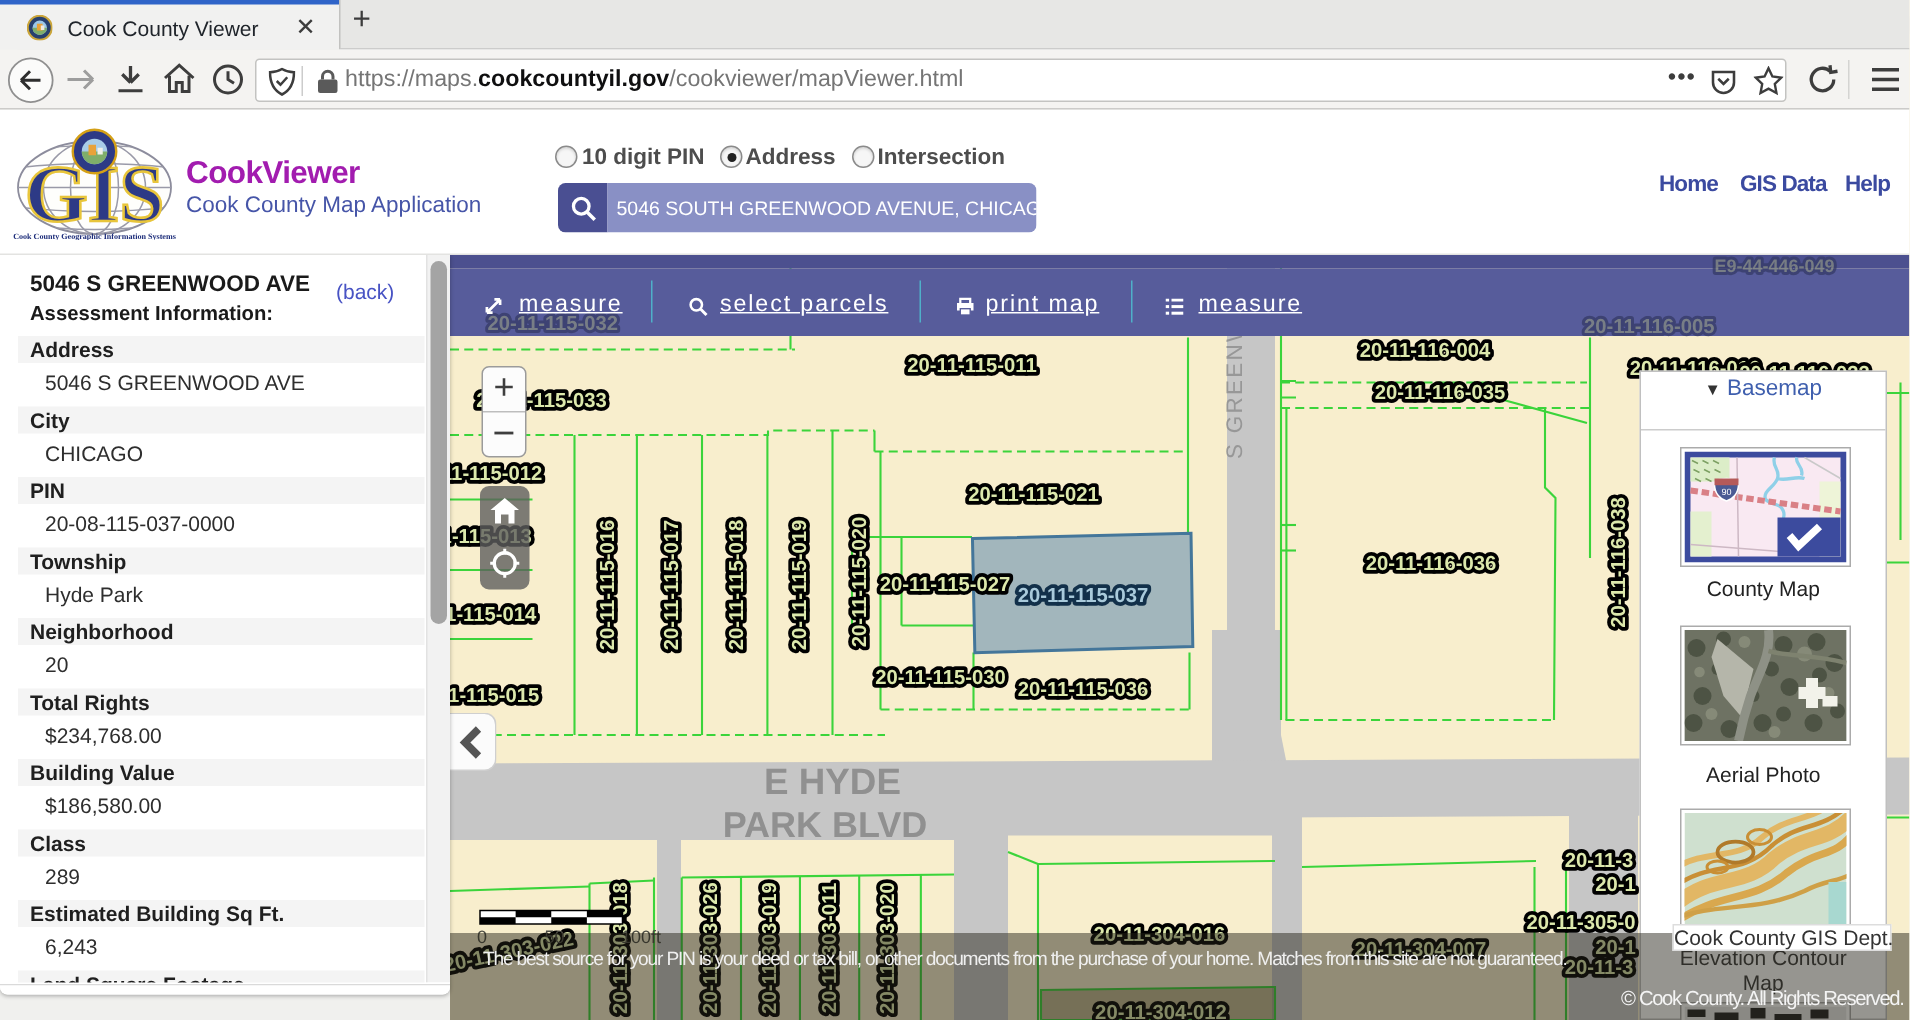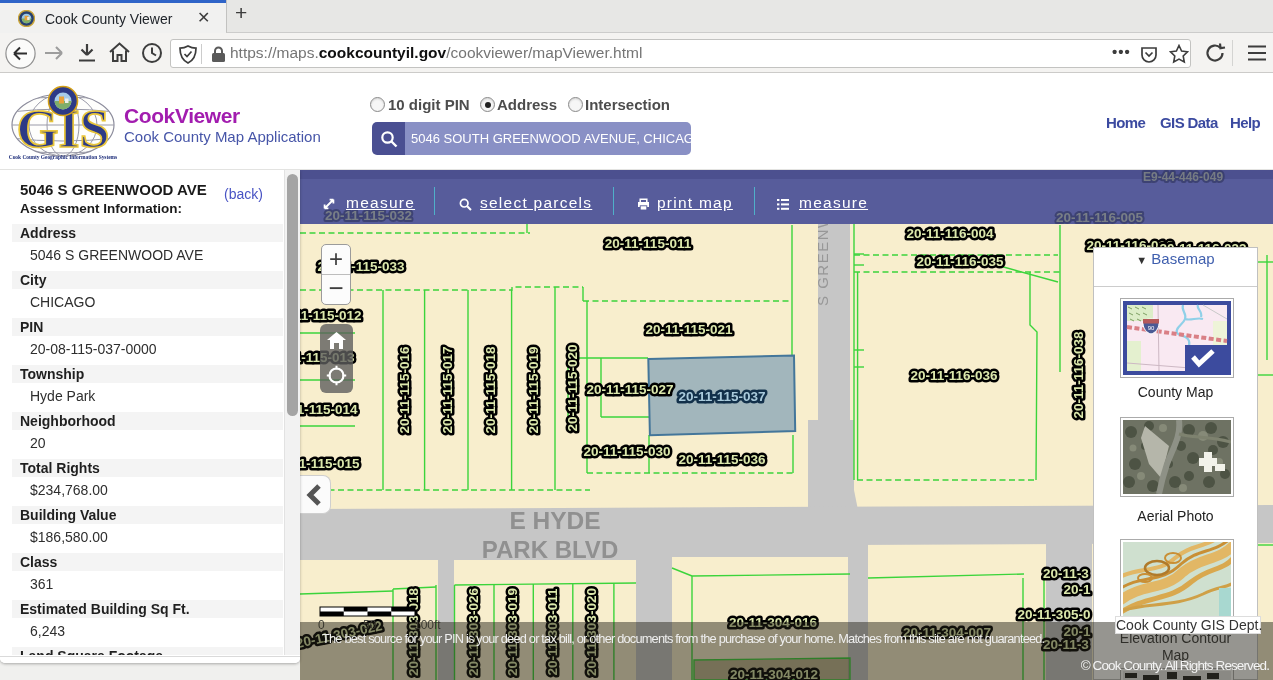--- a/index.html
+++ b/index.html
@@ -389,21 +389,21 @@
       <div class="srow-val" style="top:171px">20-08-115-037-0000</div>
       <div class="srow-label" style="top:195px">Township</div>
       <div class="srow-val" style="top:218px">Hyde Park</div>
       <div class="srow-label" style="top:242px">Neighborhood</div>
       <div class="srow-val" style="top:265px">20</div>
       <div class="srow-label" style="top:289px">Total Rights</div>
       <div class="srow-val" style="top:312px">$234,768.00</div>
       <div class="srow-label" style="top:336px">Building Value</div>
       <div class="srow-val" style="top:359px">$186,580.00</div>
       <div class="srow-label" style="top:383px">Class</div>
-      <div class="srow-val" style="top:406px">361</div>
+      <div class="srow-val" style="top:406px">289</div>
       <div class="srow-label" style="top:430px">Estimated Building Sq Ft.</div>
       <div class="srow-val" style="top:453px">6,243</div>
       <div class="srow-label" style="top:477px">Land Square Footage</div>
       <div id="sbtrack">
           <div id="sbthumb"></div>
         </div>
     </div>
     <div id="sidebottom"></div>
   </div>
 

